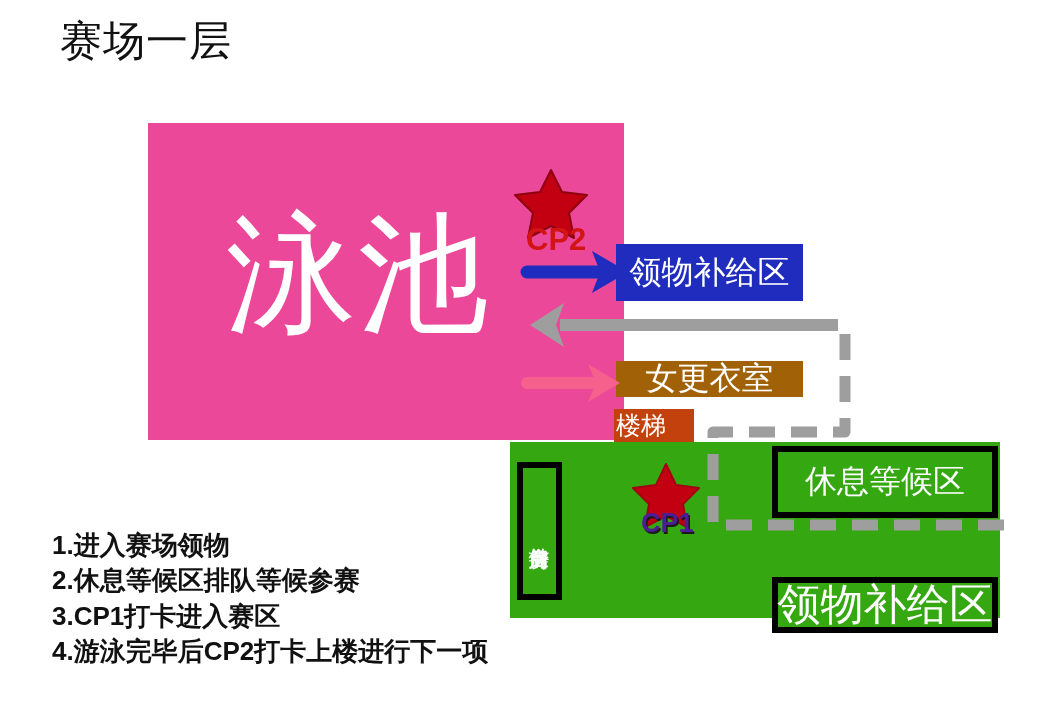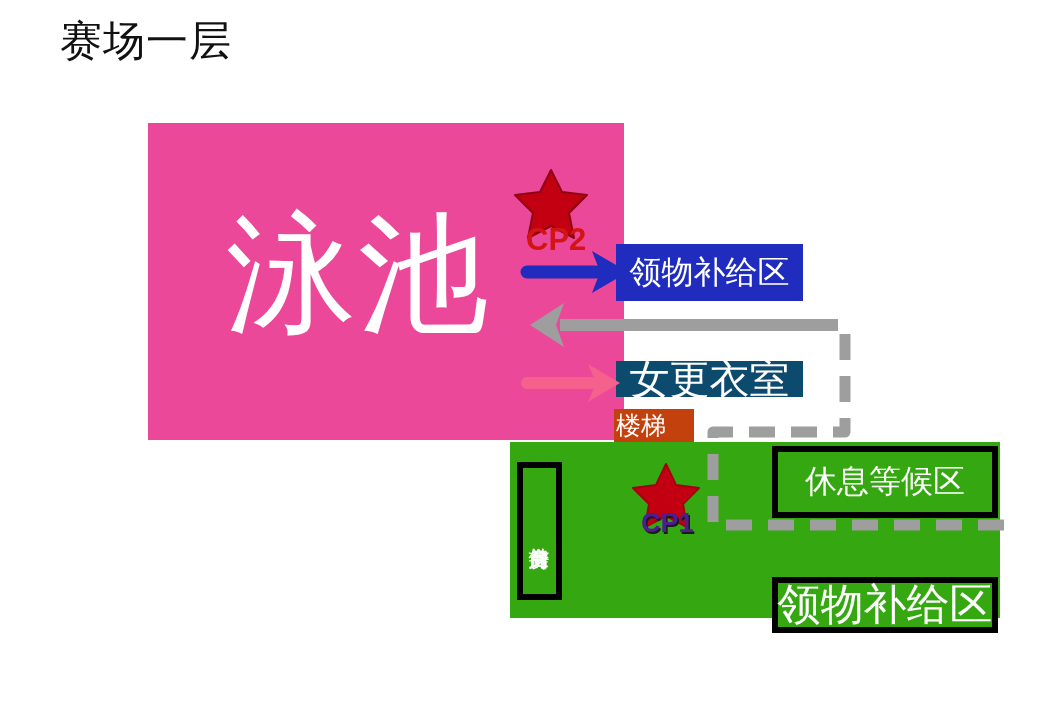--- a/index.html
+++ b/index.html
@@ -77,22 +77,22 @@
     width: 187px;
     height: 57px;
     background: #1F2CBE;
     font-size: 32px;
   }
   #womens-locker-room {
     left: 616px;
     top: 361px;
     width: 187px;
     height: 36px;
-    background: #0c4a6e;
-    font-size: 40px;
+    background: #a16207;
+    font-size: 32px;
   }
   #stairs-room {
     left: 614px;
     top: 409px;
     width: 80px;
     height: 33px;
     background: #c2410c;
     font-size: 25px;
     justify-content: flex-start;
     padding-left: 2px;
@@ -228,14 +228,20 @@
     </g>
 
     <g>
       <polygon points="666,464 676,485 699,488 683,504 687,527 666,516 645,527 649,504 633,488 656,485" fill="#C20012" stroke="#A50012" stroke-width="2" stroke-linejoin="round"></polygon>
     </g>
   </svg>
 
   <div class="cp-label" id="cp2-label">CP2</div>
   <div class="cp-label" id="cp1-label">CP1</div>
 
+  <div id="instructions">
+    <div>1.进入赛场领物</div>
+    <div>2.休息等候区排队等候参赛</div>
+    <div>3.CP1打卡进入赛区</div>
+    <div>4.游泳完毕后CP2打卡上楼进行下一项</div>
+  </div>
 
 </div>
 
 </body></html>

